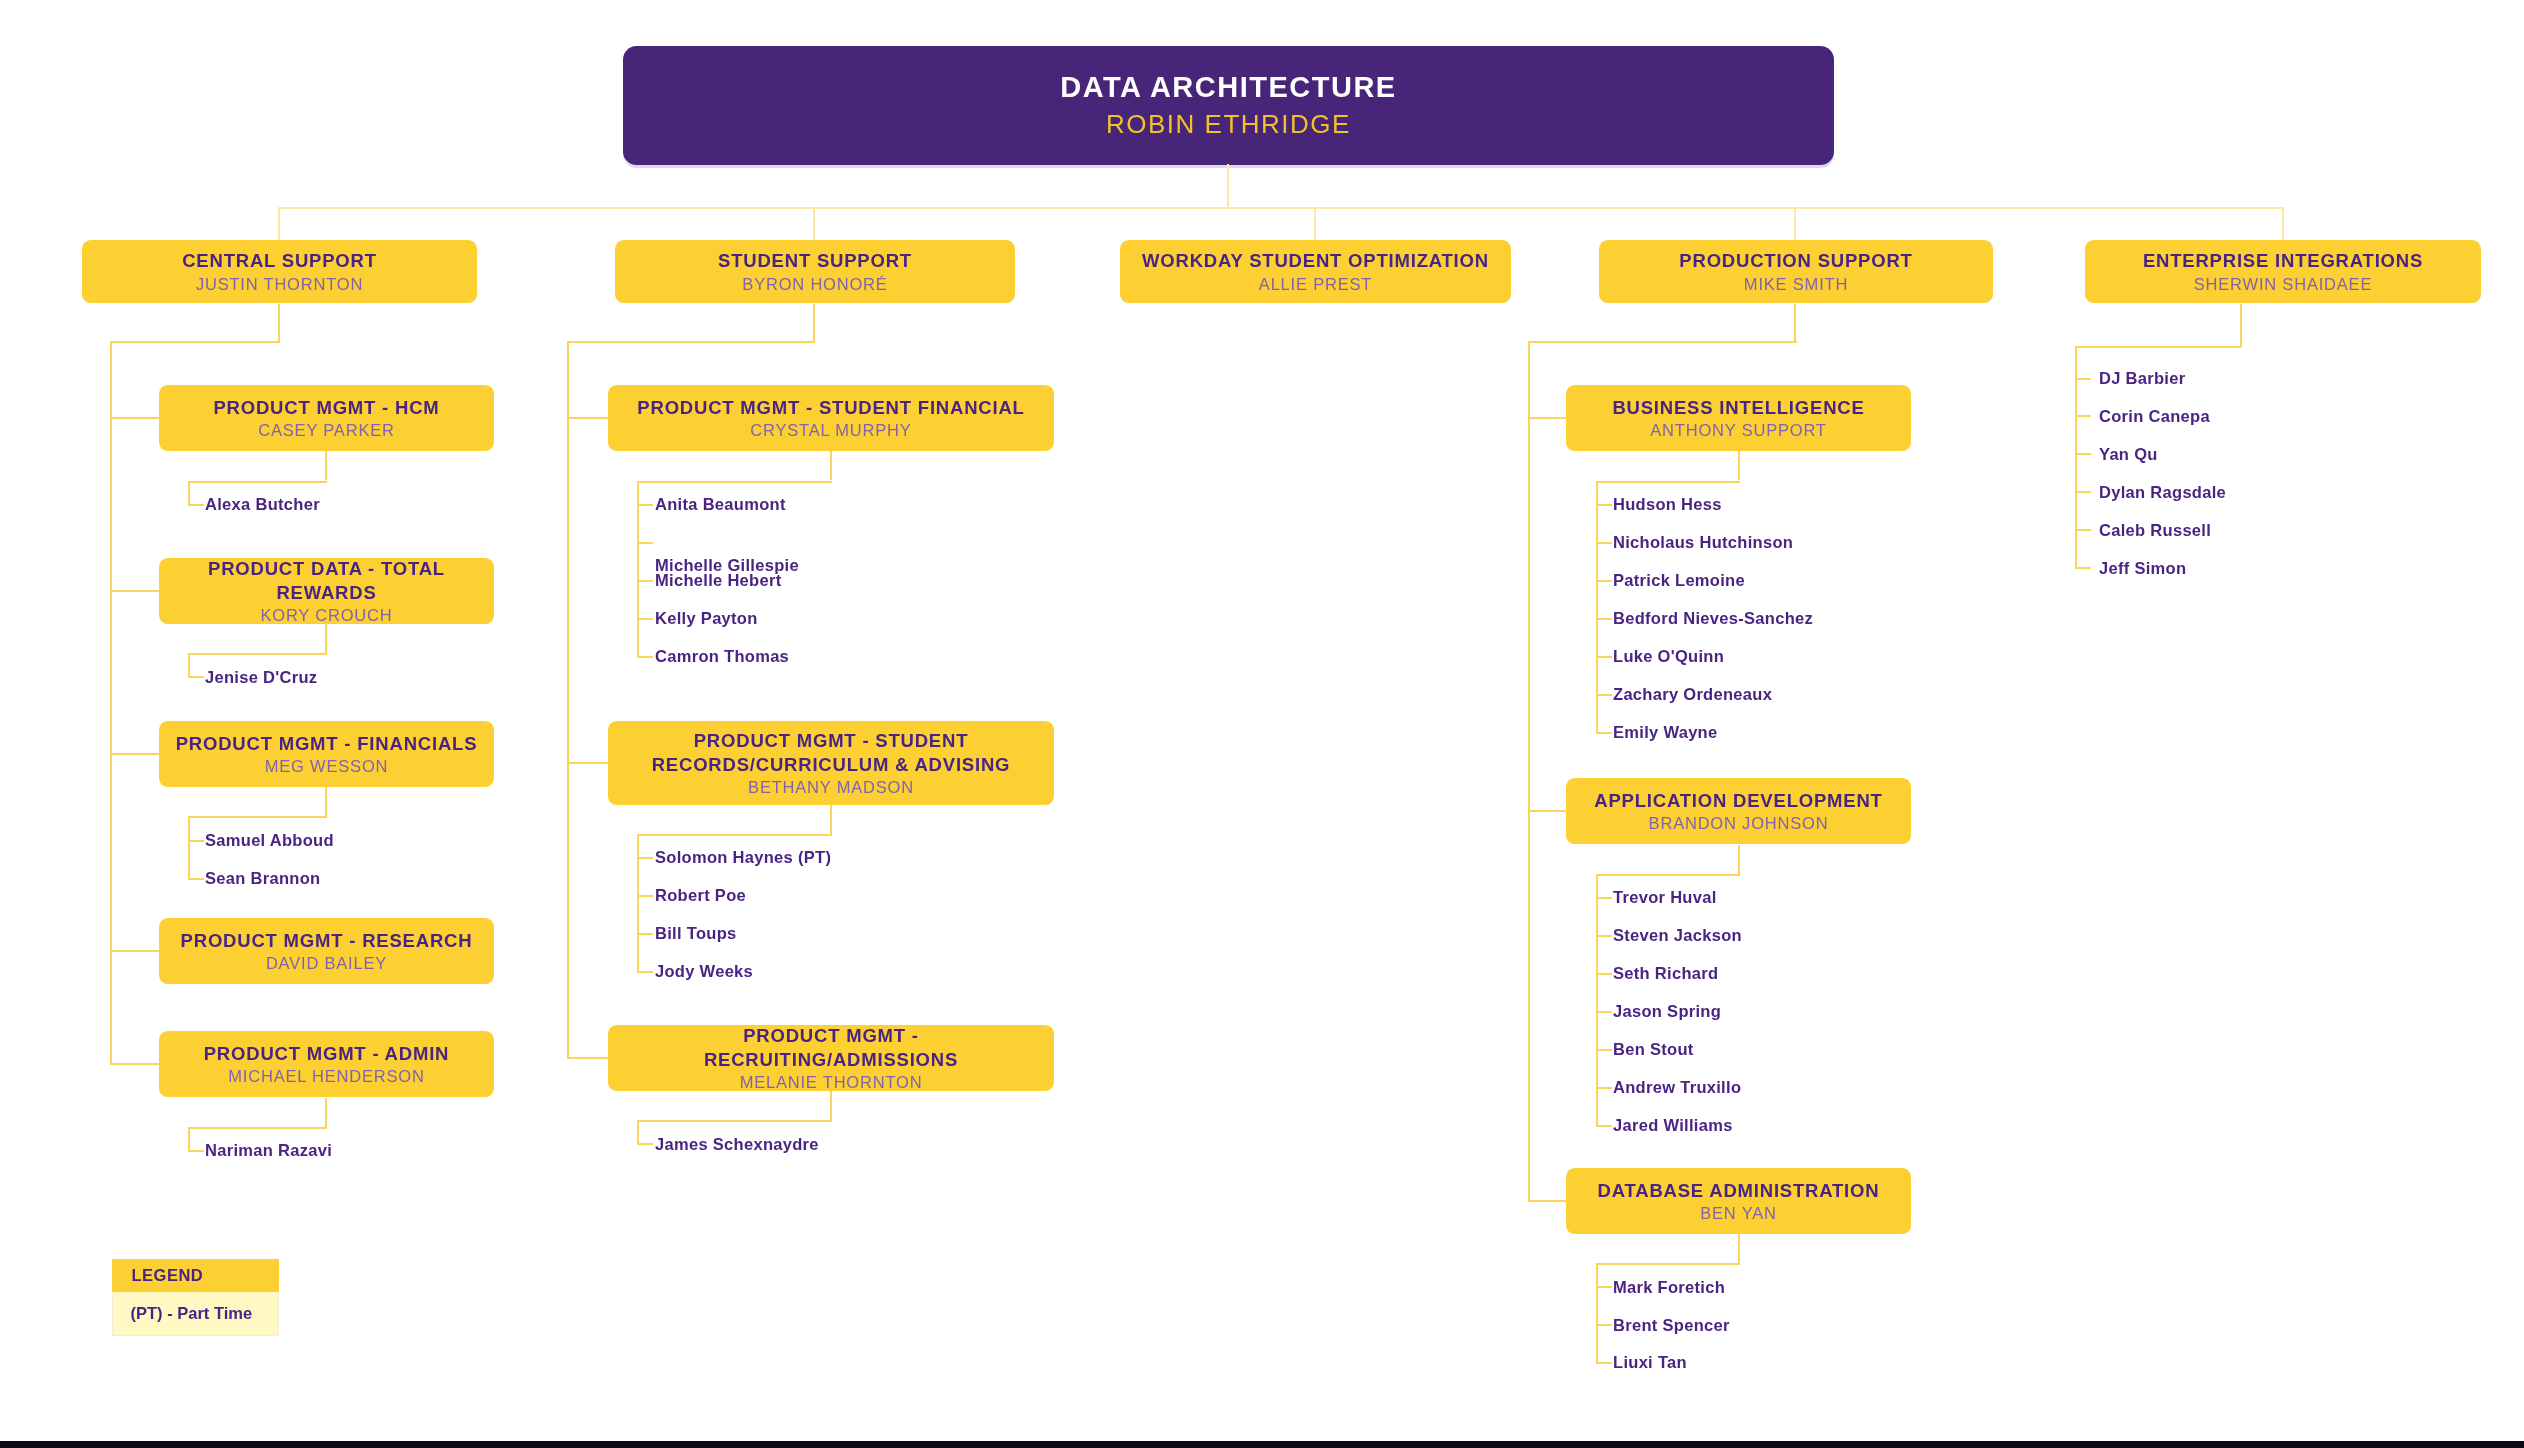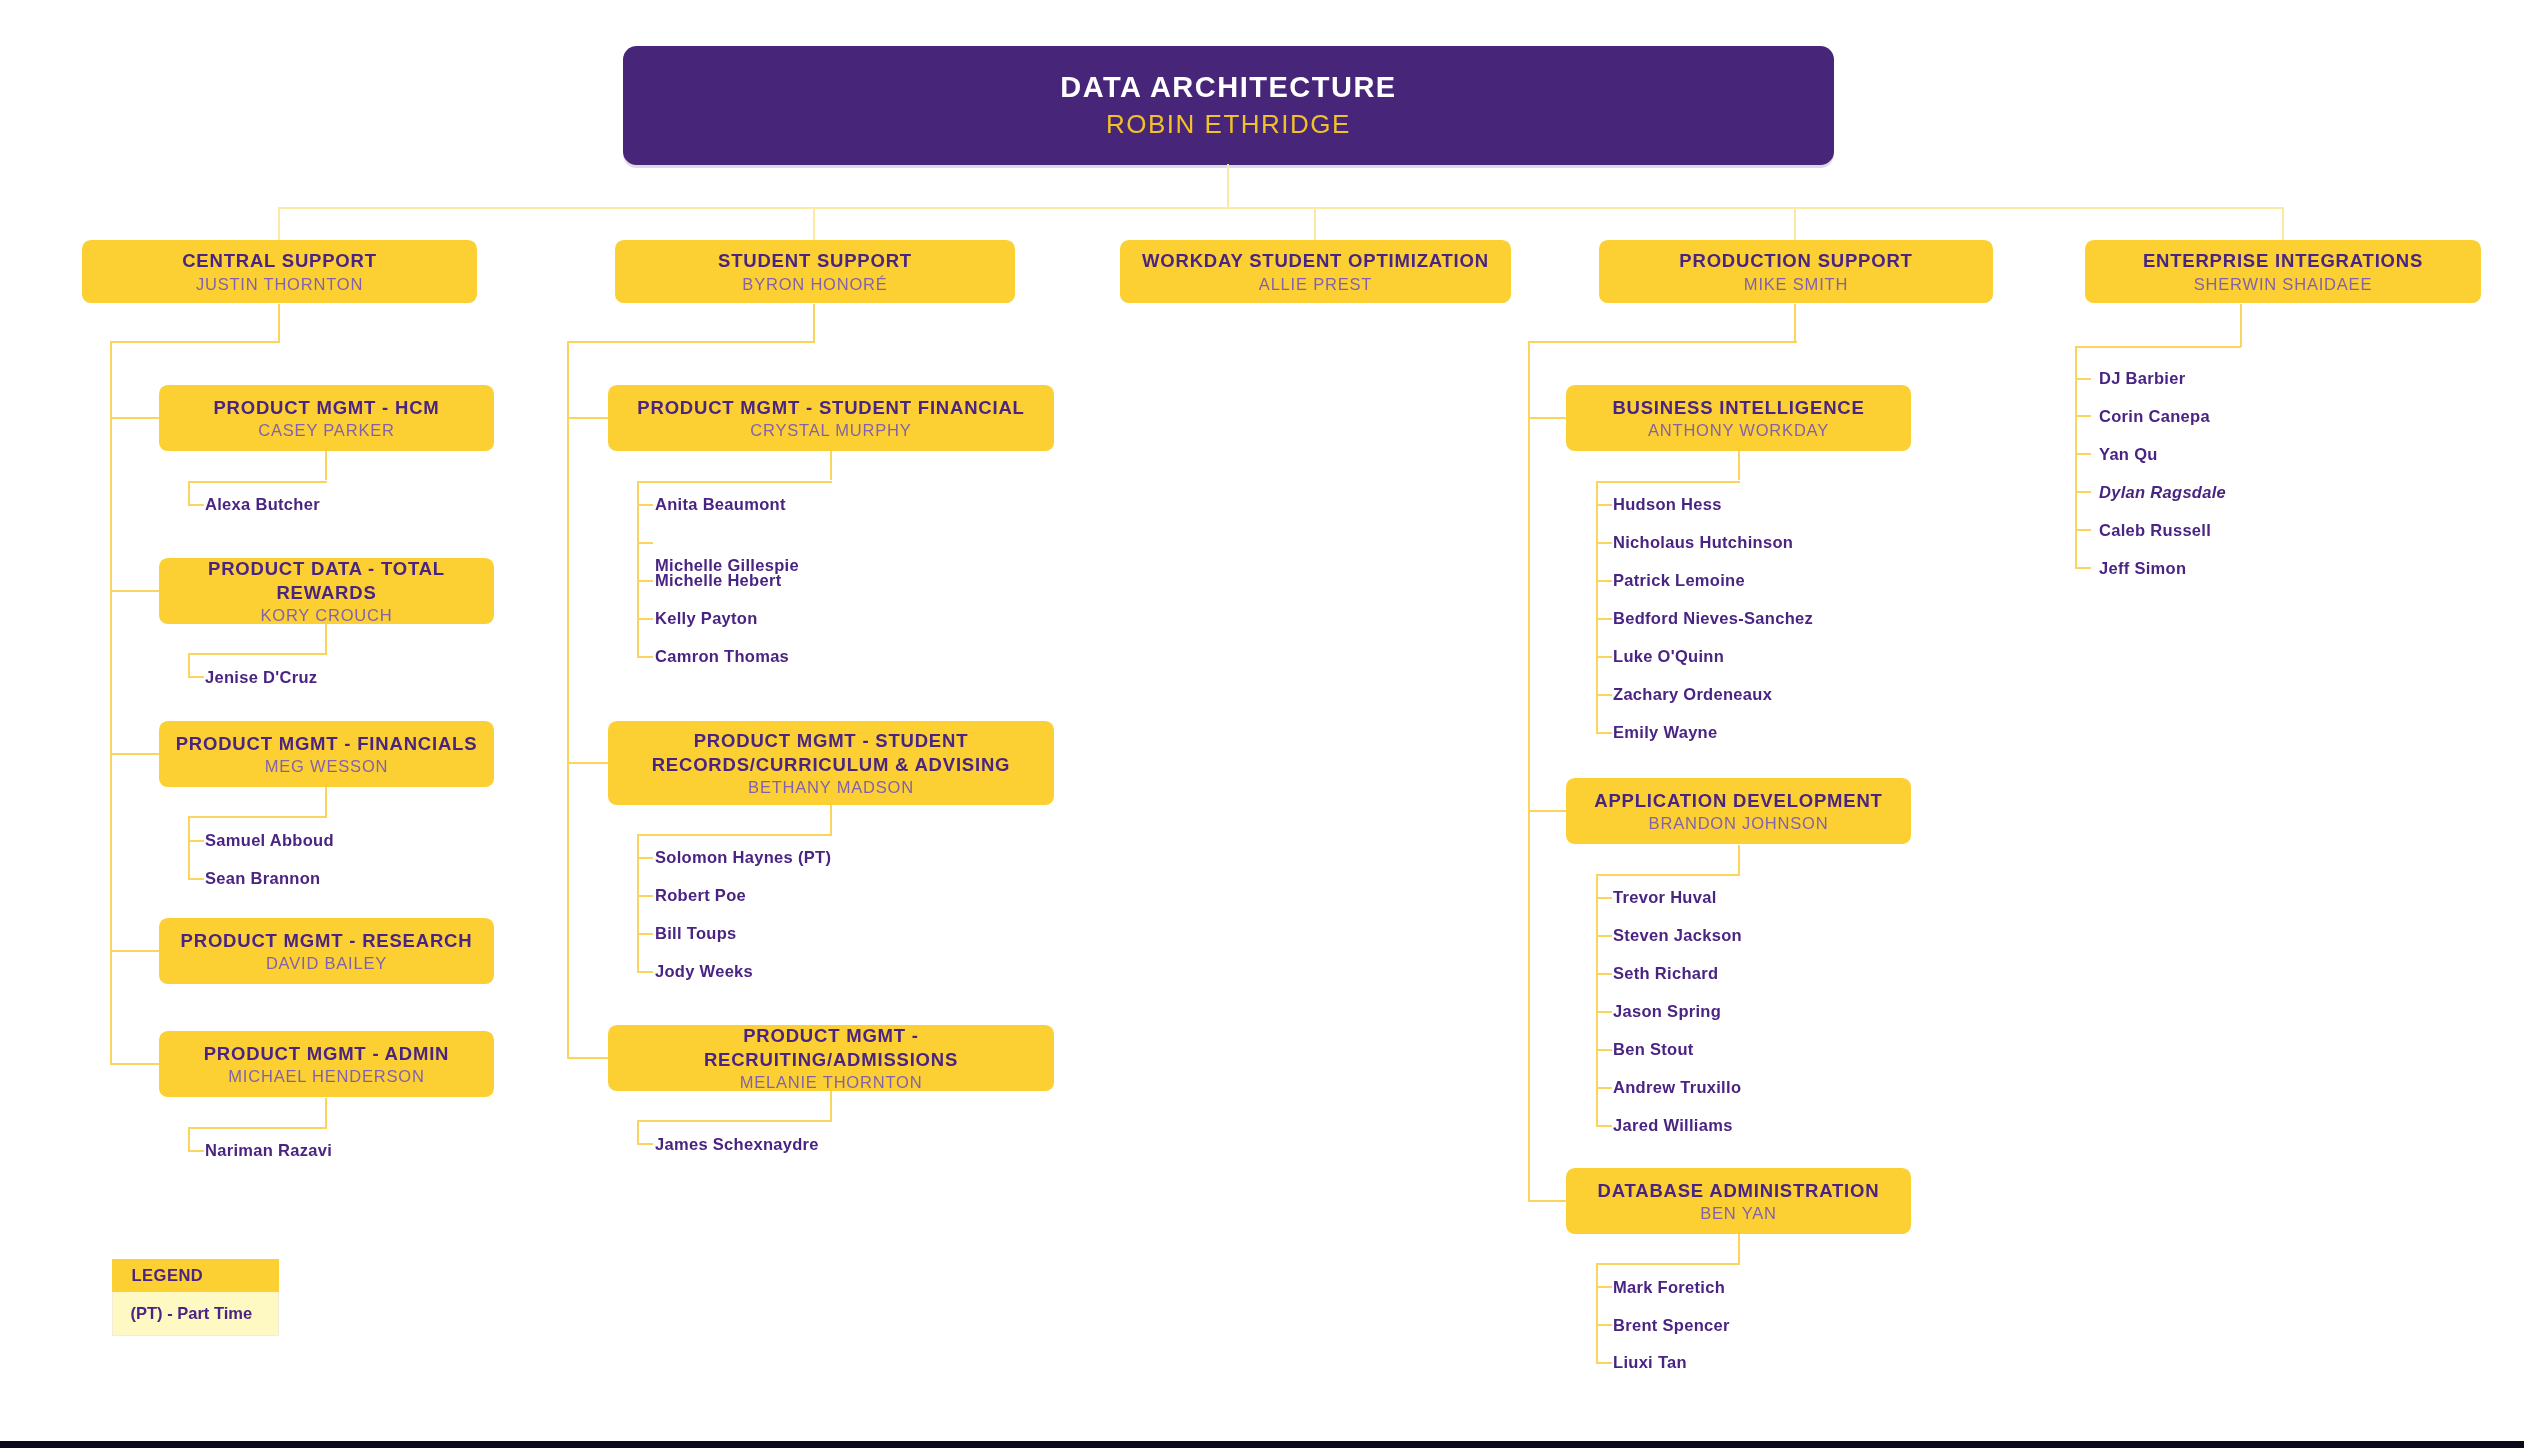--- a/index.html
+++ b/index.html
@@ -84,21 +84,21 @@
     <div class="b-title">PRODUCT MGMT - STUDENT RECORDS/CURRICULUM &amp; ADVISING</div>
     <div class="b-manager">BETHANY MADSON</div>
   </div>
   <div class="box gold" style="left:608px;top:1025px;width:446px;height:66px;justify-content:center;">
     <div class="b-title">PRODUCT MGMT - RECRUITING/ADMISSIONS</div>
     <div class="b-manager">MELANIE THORNTON</div>
   </div>
 
   <div class="box gold" style="left:1566px;top:385px;width:345px;height:66px;">
     <div class="b-title">BUSINESS INTELLIGENCE</div>
-    <div class="b-manager">ANTHONY WORKDAY</div>
+    <div class="b-manager">ANTHONY SUPPORT</div>
   </div>
   <div class="box gold" style="left:1566px;top:778px;width:345px;height:66px;">
     <div class="b-title">APPLICATION DEVELOPMENT</div>
     <div class="b-manager">BRANDON JOHNSON</div>
   </div>
   <div class="box gold" style="left:1566px;top:1168px;width:345px;height:66px;">
     <div class="b-title">DATABASE ADMINISTRATION</div>
     <div class="b-manager">BEN YAN</div>
   </div>
 
@@ -234,17 +234,17 @@
     <div class="member" style="left: 1613px; top: 1000px;">Jason Spring</div>
     <div class="member" style="left: 1613px; top: 1038px;">Ben Stout</div>
     <div class="member" style="left: 1613px; top: 1076px;">Andrew Truxillo</div>
     <div class="member" style="left: 1613px; top: 1114px;">Jared Williams</div>
     <div class="member" style="left: 1613px; top: 1276px;">Mark Foretich</div>
     <div class="member" style="left: 1613px; top: 1314px;">Brent Spencer</div>
     <div class="member" style="left: 1613px; top: 1351px;">Liuxi Tan</div>
     <div class="member" style="left: 2099px; top: 367px;">DJ Barbier</div>
     <div class="member" style="left: 2099px; top: 405px;">Corin Canepa</div>
     <div class="member" style="left: 2099px; top: 443px;">Yan Qu</div>
-    <div class="member" style="left: 2099px; top: 481px; font-style: italic;">Dylan Ragsdale</div>
+    <div class="member" style="left: 2099px; top: 481px;">Dylan Ragsdale</div>
     <div class="member" style="left: 2099px; top: 519px;">Caleb Russell</div>
     <div class="member" style="left: 2099px; top: 557px;">Jeff Simon</div>
   </div>
 
 
 </body></html>

